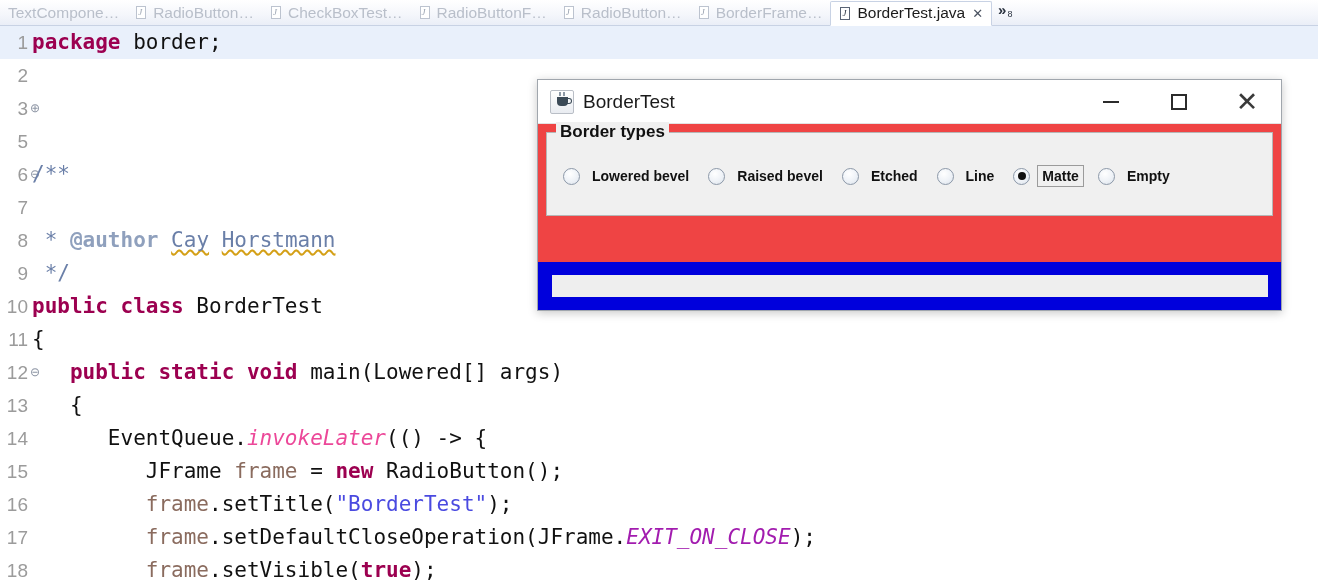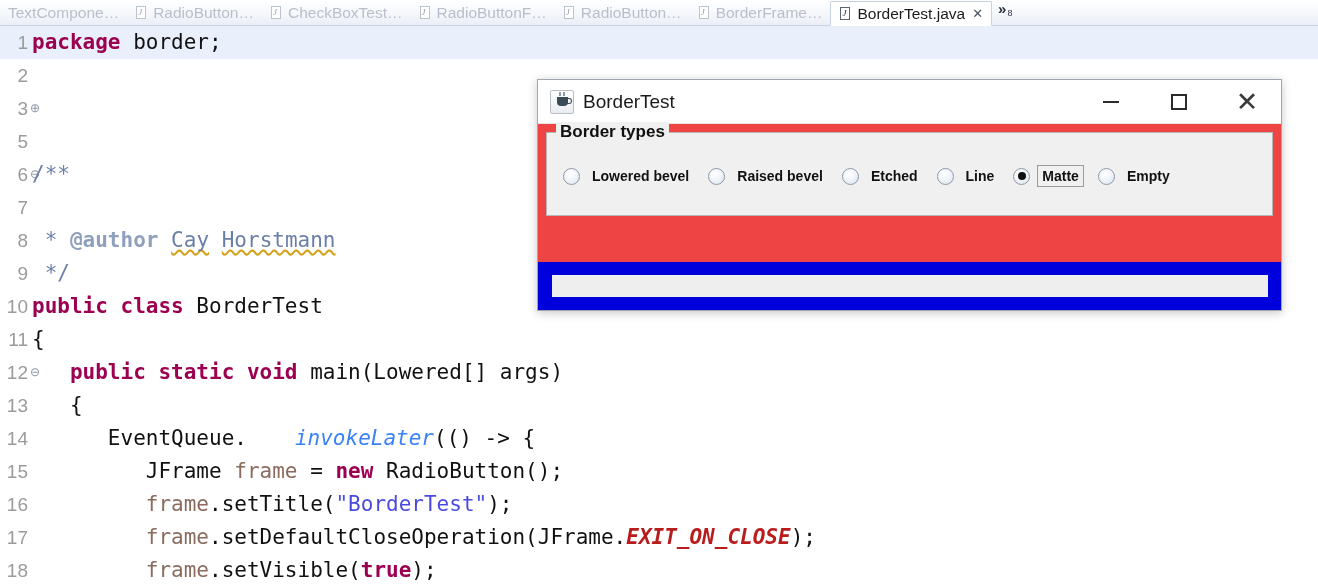--- a/index.html
+++ b/index.html
@@ -17,21 +17,21 @@
 
   
   #tabbar {
     position: absolute;
     left: 0; top: 0;
     width: 1318px;
     height: 26px;
     background: linear-gradient(to bottom, #ffffff 0%, #f4f6fb 60%, #eaeef7 100%);
     border-bottom: 1px solid #c8d2e4;
     display: flex;
-    align-items: flex-end;
+    align-items: center;
     box-sizing: border-box;
   }
   .tab {
     display: flex;
     align-items: center;
     height: 25px;
     padding: 0 8px 0 8px;
     box-sizing: border-box;
     font-size: 15.5px;
     color: #b9bfca;
@@ -138,22 +138,22 @@
   }
   .ctext {
     position: absolute;
     left: 32px; top: 0;
     color: #111111;
   }
   .kw { color: #9c0050; font-weight: bold; }
   .str { color: #4a4ae0; }
   .cmt { color: #6a7fa8; }
   .cmt-tag { color: #8fa0bd; font-weight: bold; }
-  .field { color: #b91c1c; font-weight: bold; font-style: italic; text-align: center; }
-  .mstatic { font-style: italic; color: #3b82f6; margin-left: 48px; }
+  .field { color: #a21caf; font-weight: normal; font-style: italic; text-align: center; }
+  .mstatic { font-style: italic; color: #ec4899; }
   .lvar { color: #8a6b5e; }
   .spell {
     text-decoration: underline wavy #d4a017;
     text-decoration-skip-ink: none;
     text-align: center;
   }
   .foldbox {
     display: inline-block;
     width: 16px;
     height: 19px;

